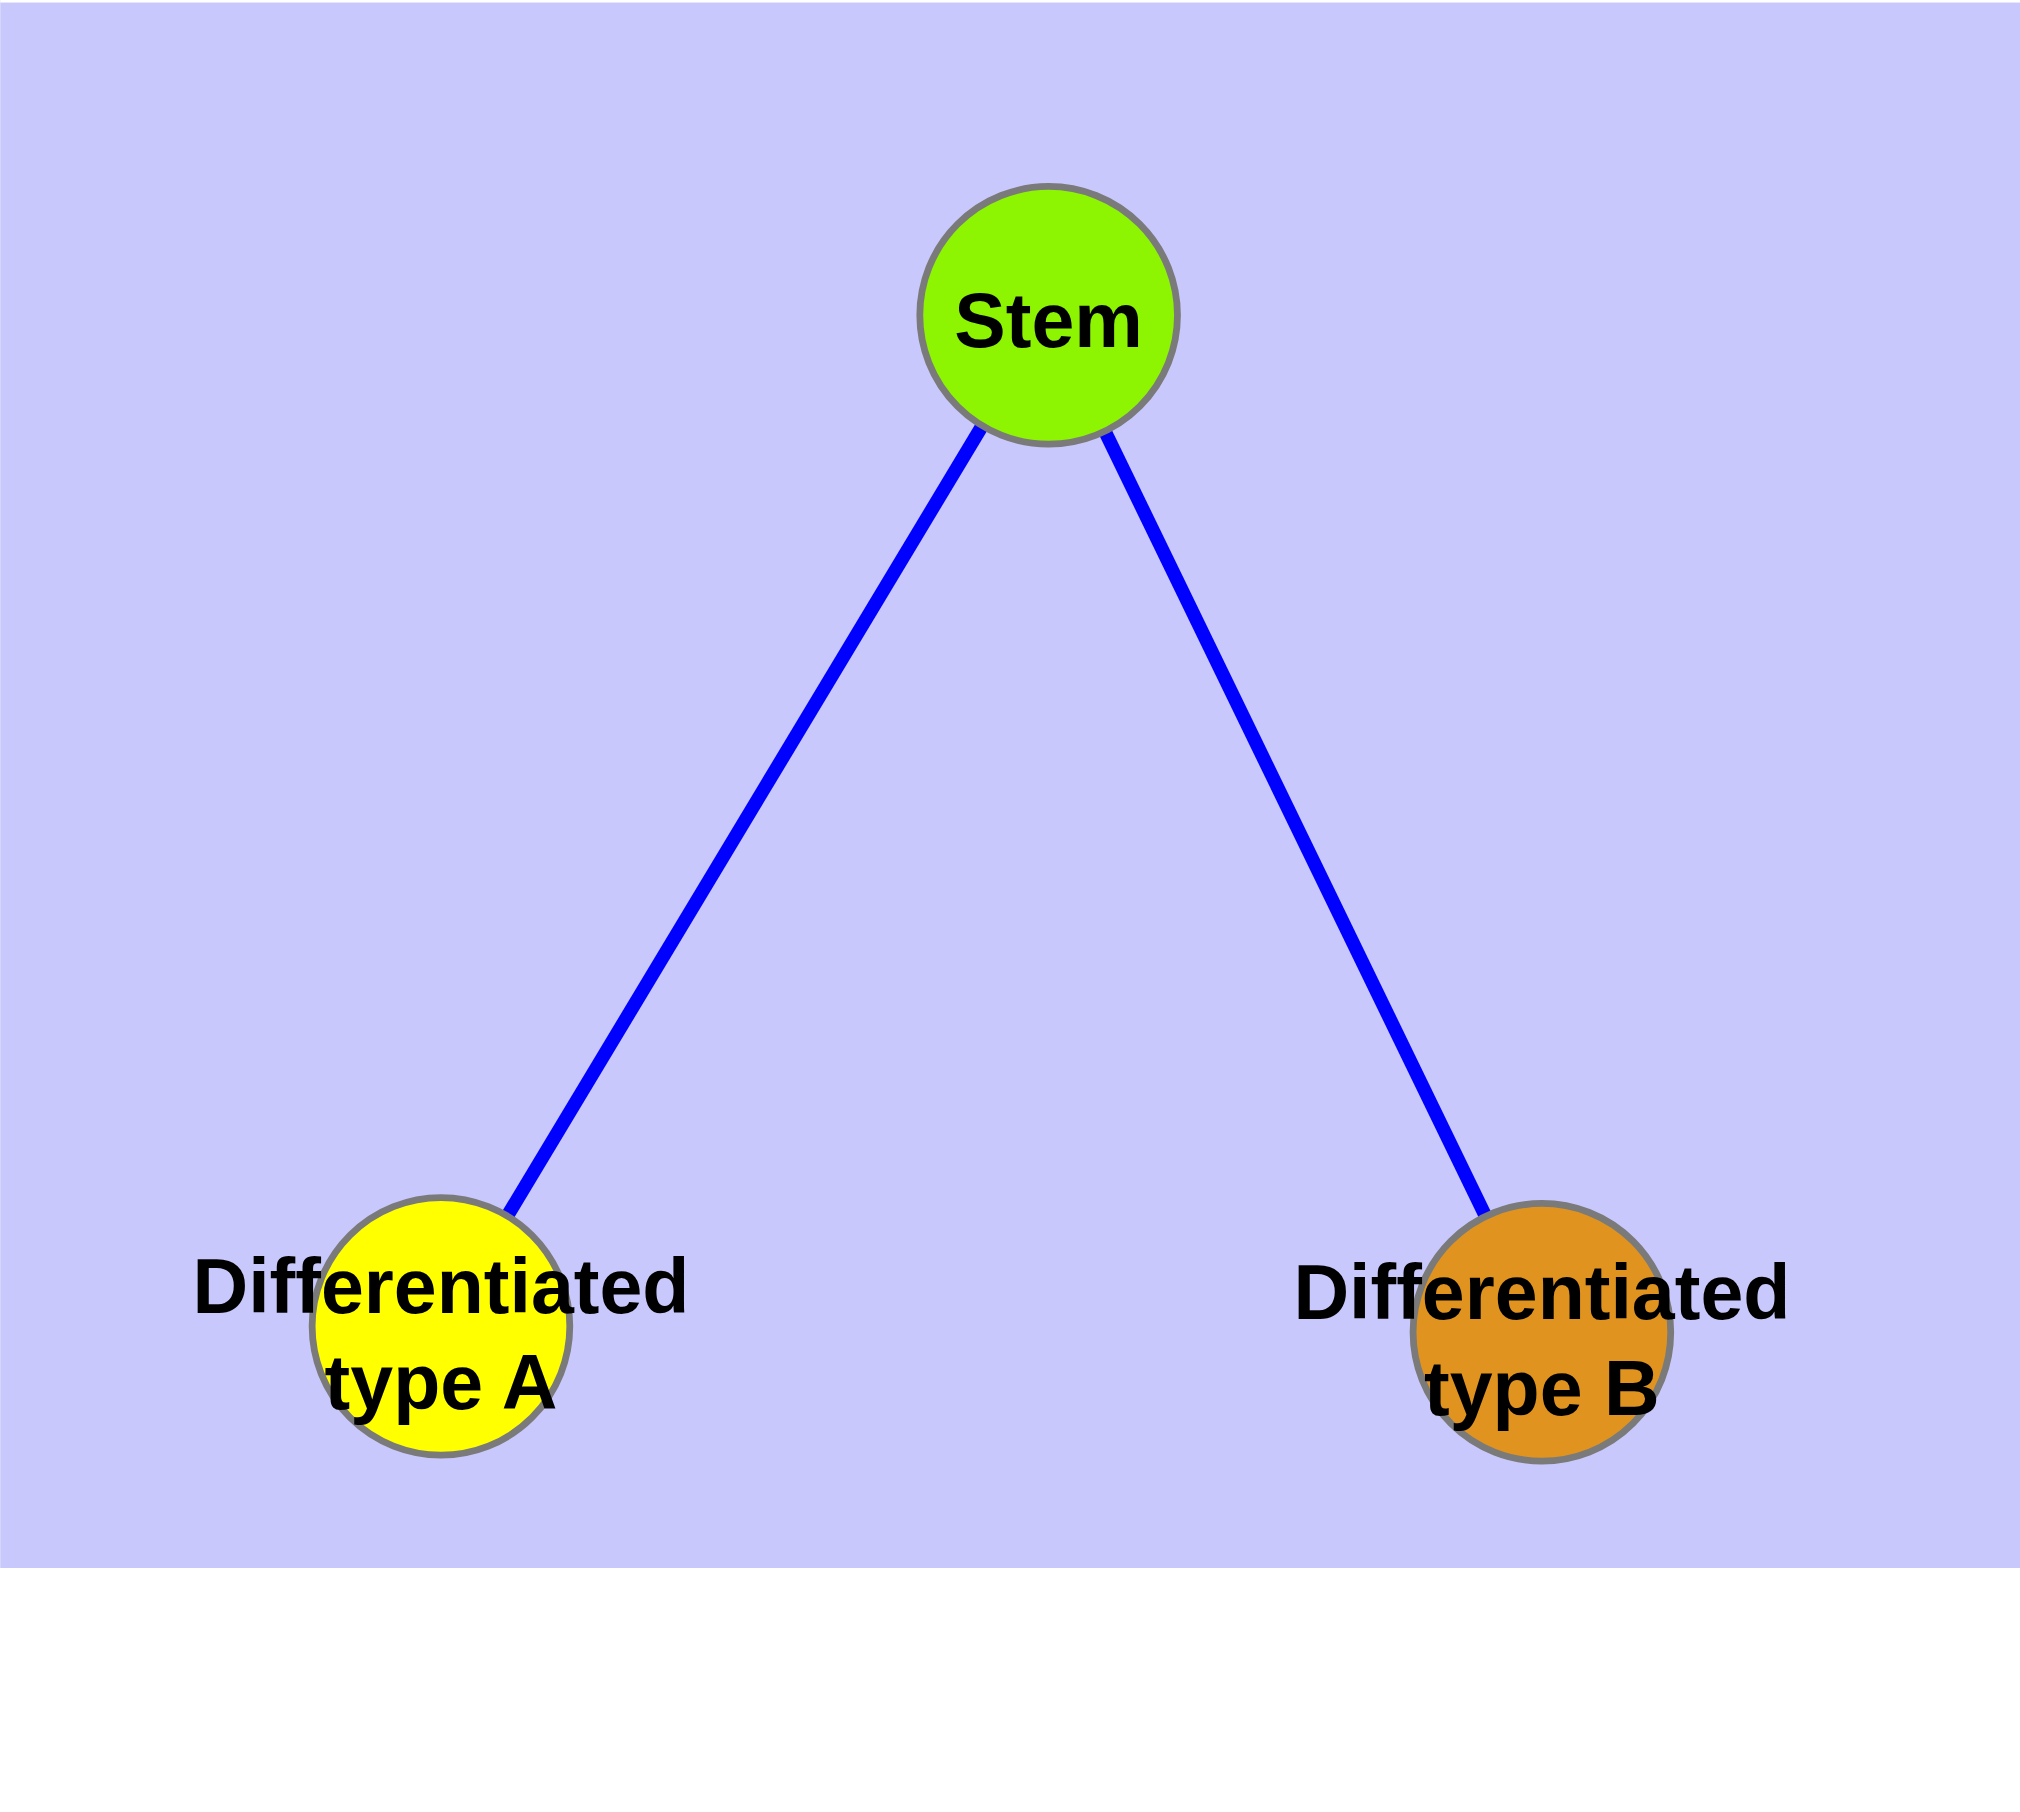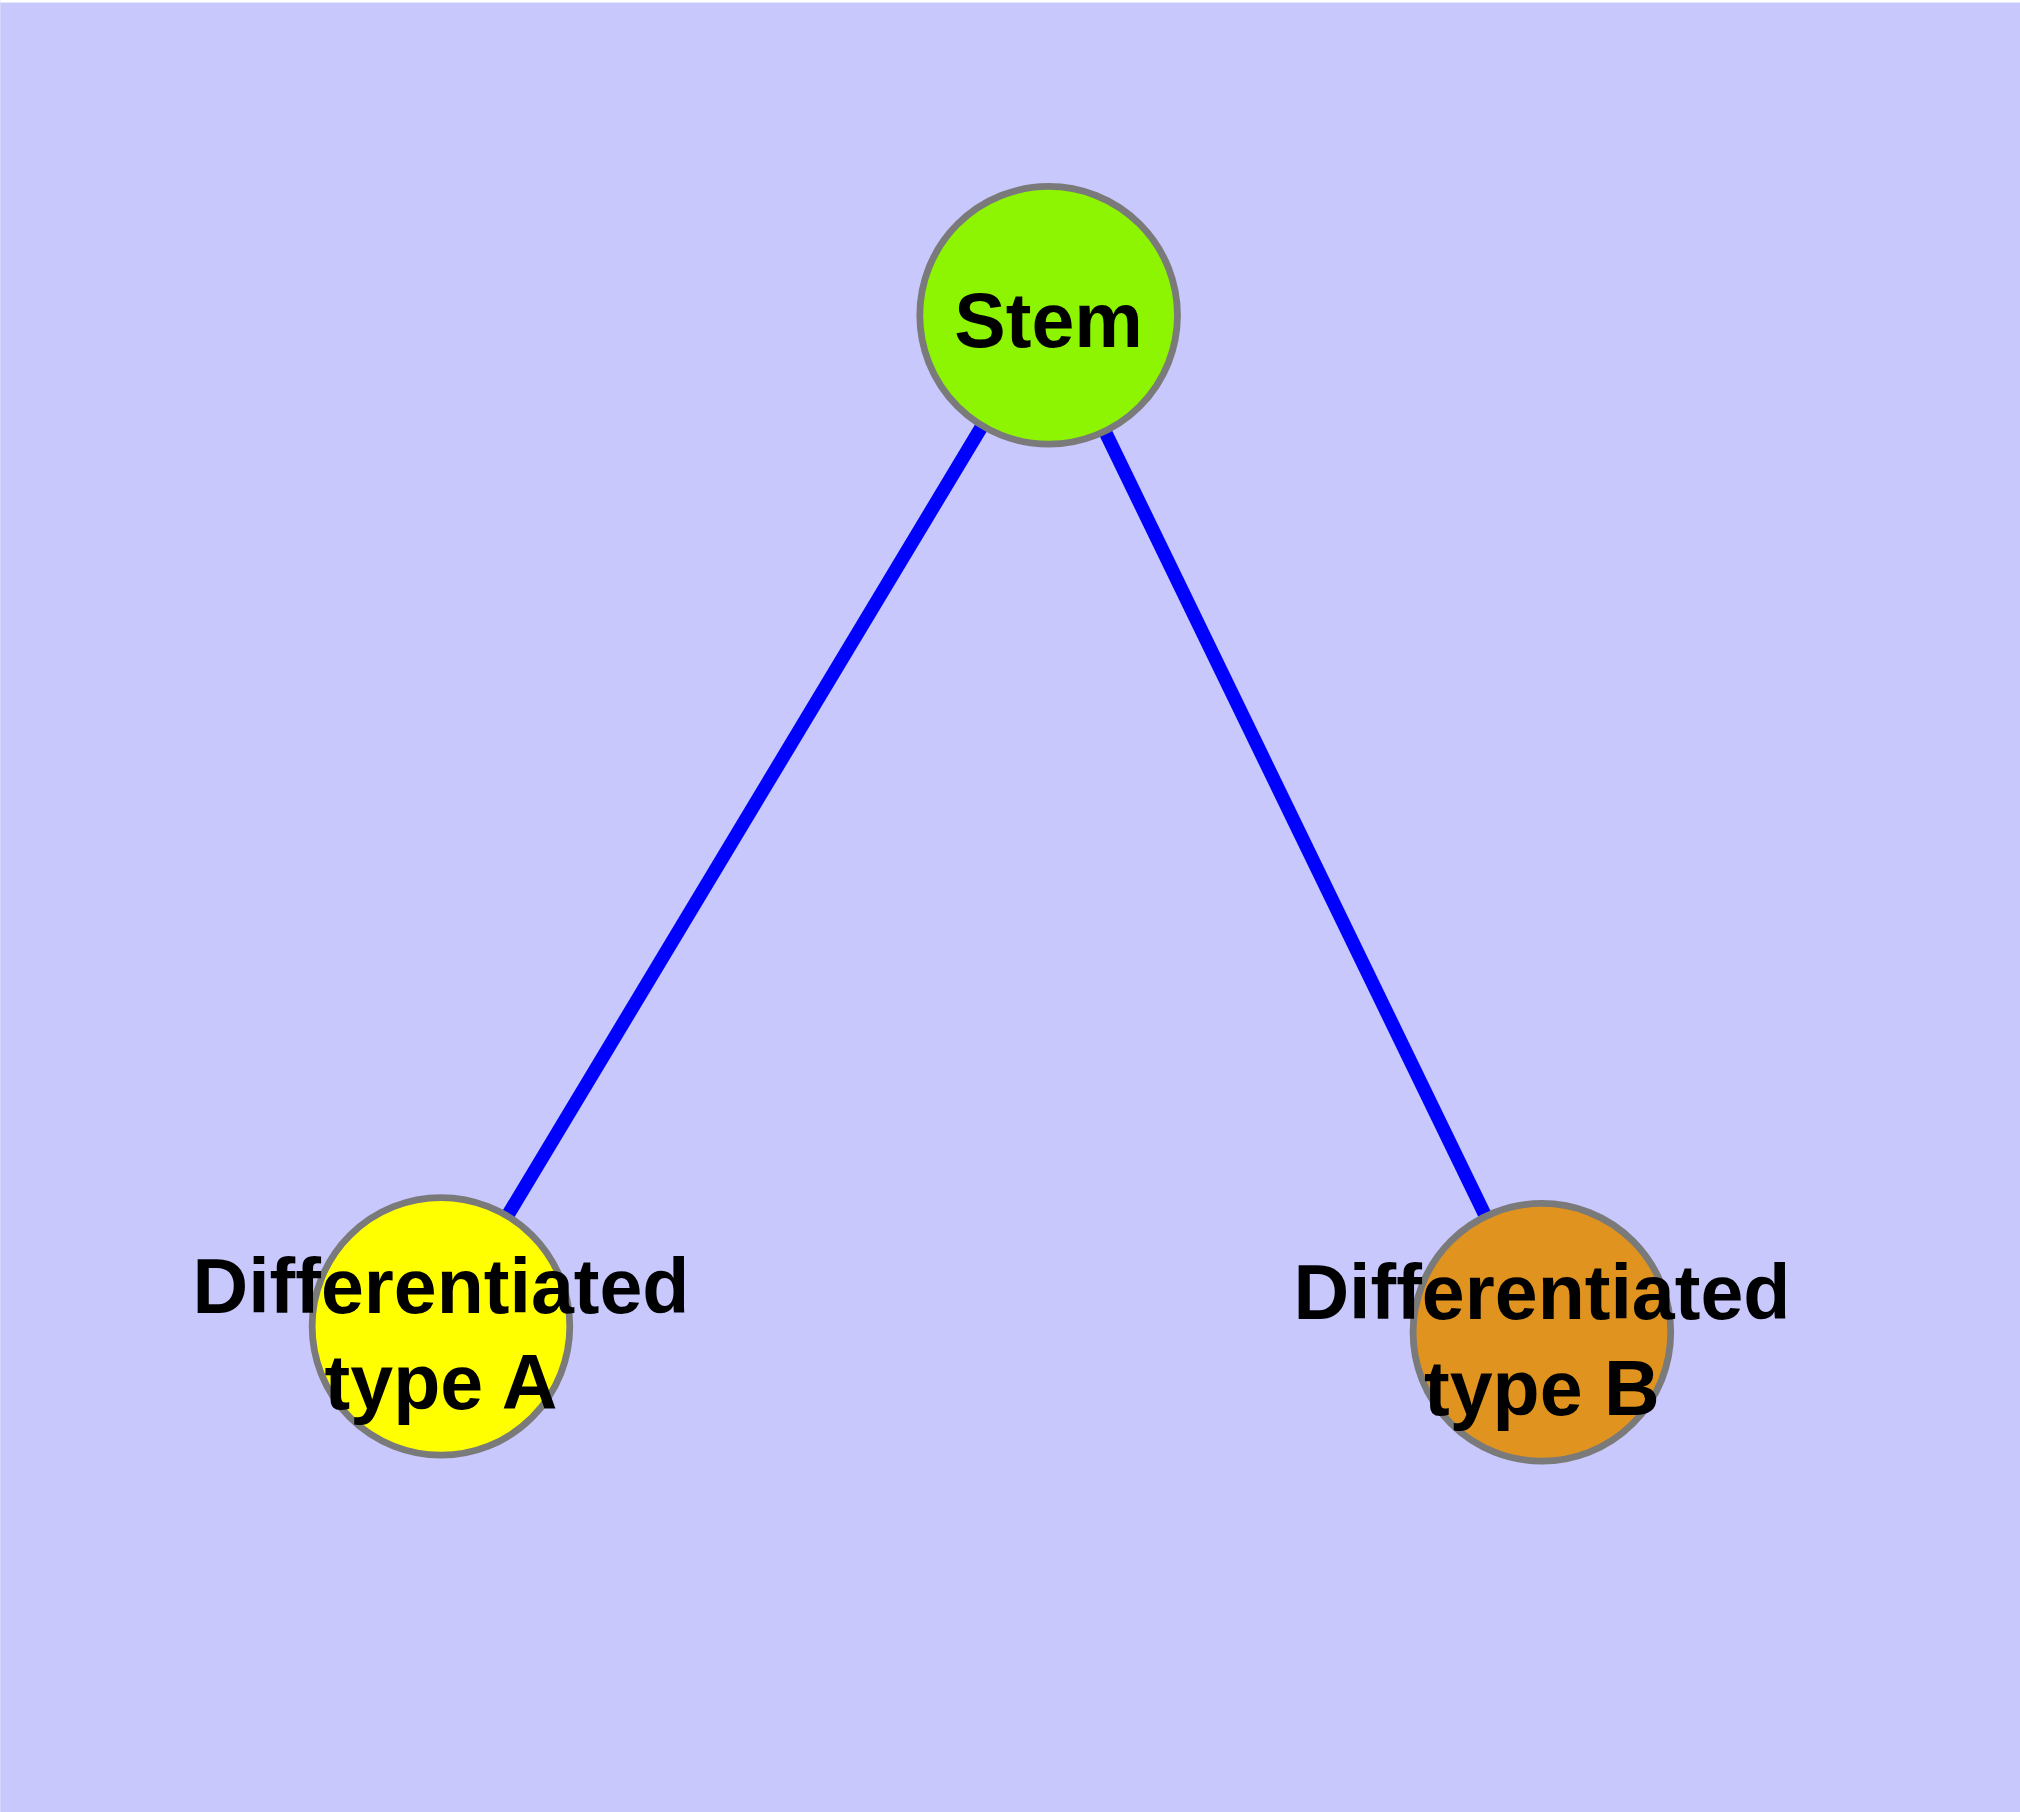--- a/index.html
+++ b/index.html
@@ -1,18 +1,18 @@
 <!DOCTYPE html>
 <html style="font-size:13.6px"><head>
 <meta charset="utf-8">
 <style>
   html, body { margin: 0; padding: 0; }
   .canvas {
     width: 2021px;
-    height: 1812px;
+    height: 1568px;
     position: relative;
     overflow: hidden;
   }
   svg { display: block; }
   .node-label {
     font-family: "Liberation Sans", sans-serif;
     font-weight: bold;
     font-size: 91px;
     text-anchor: middle;
   }

